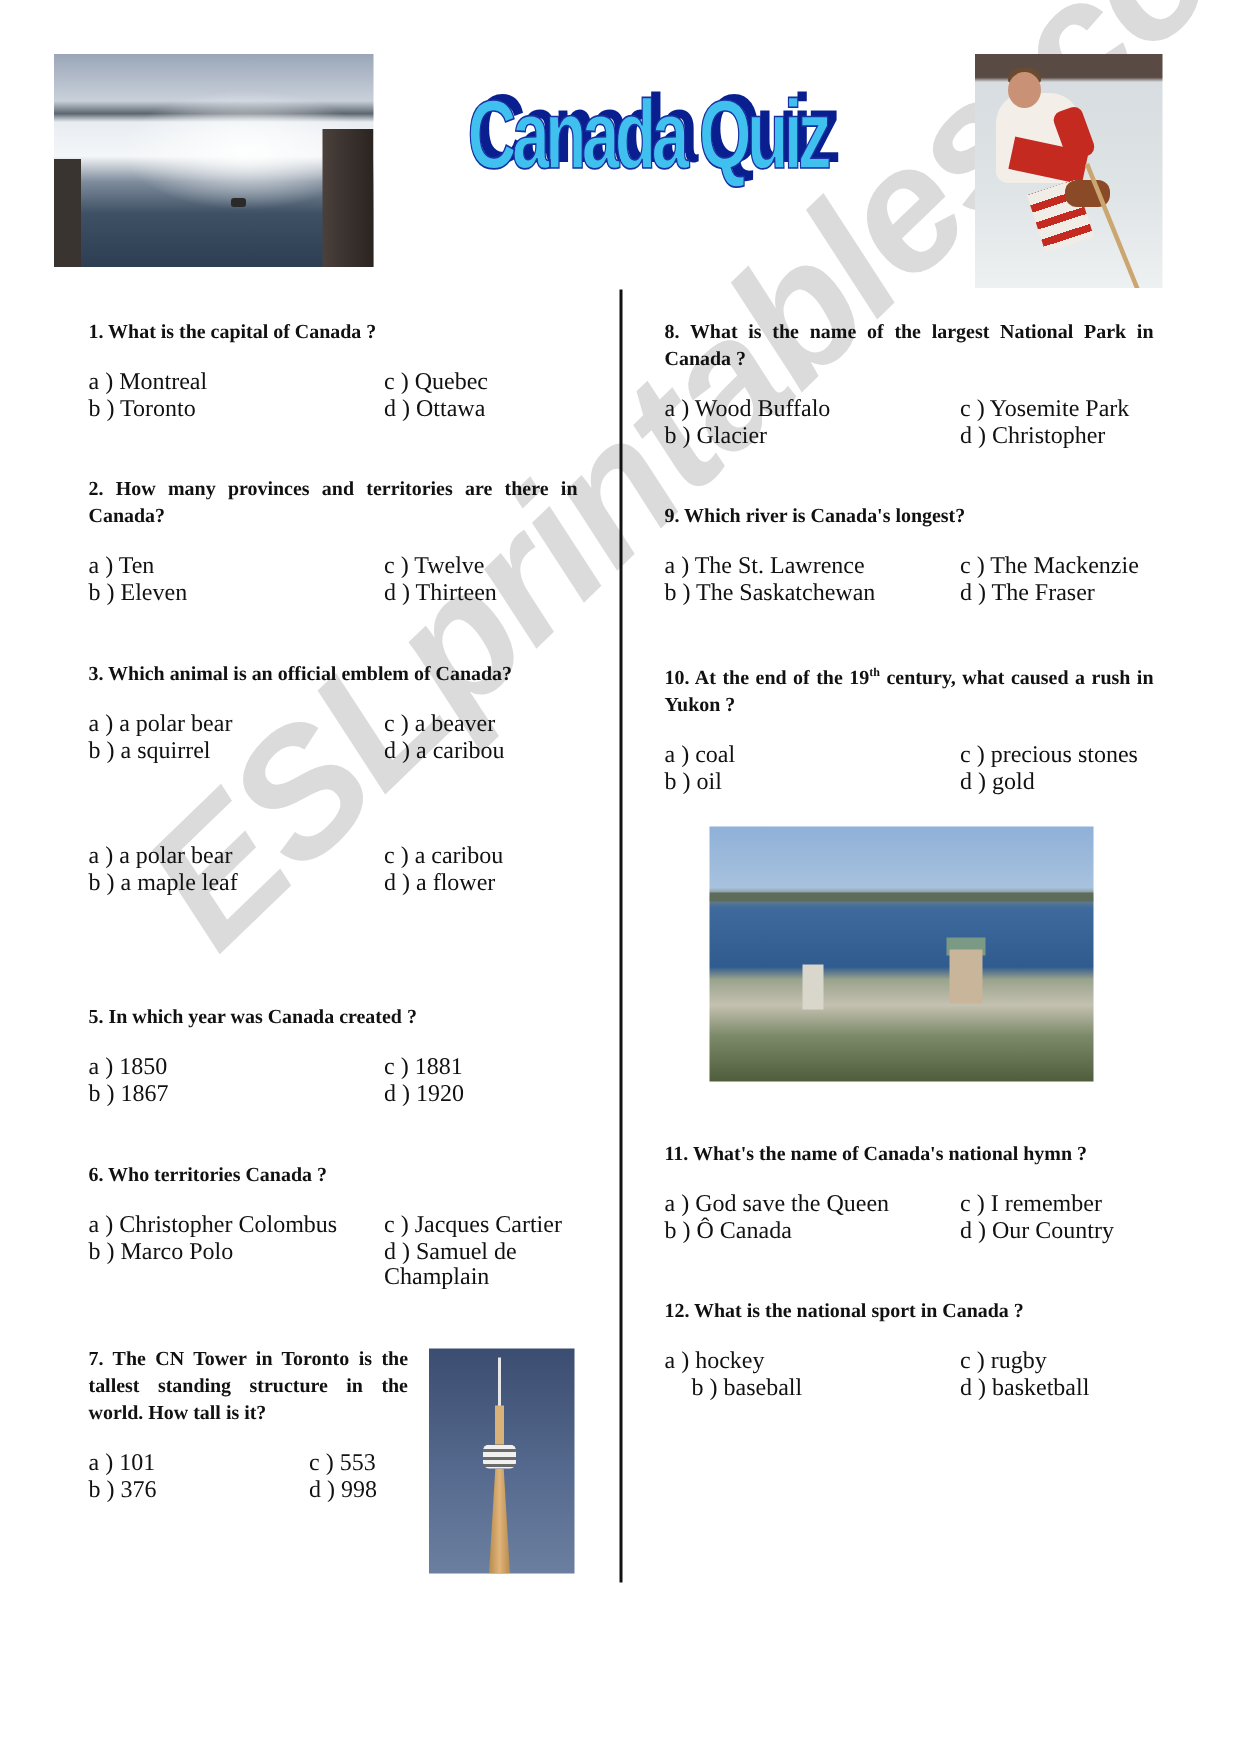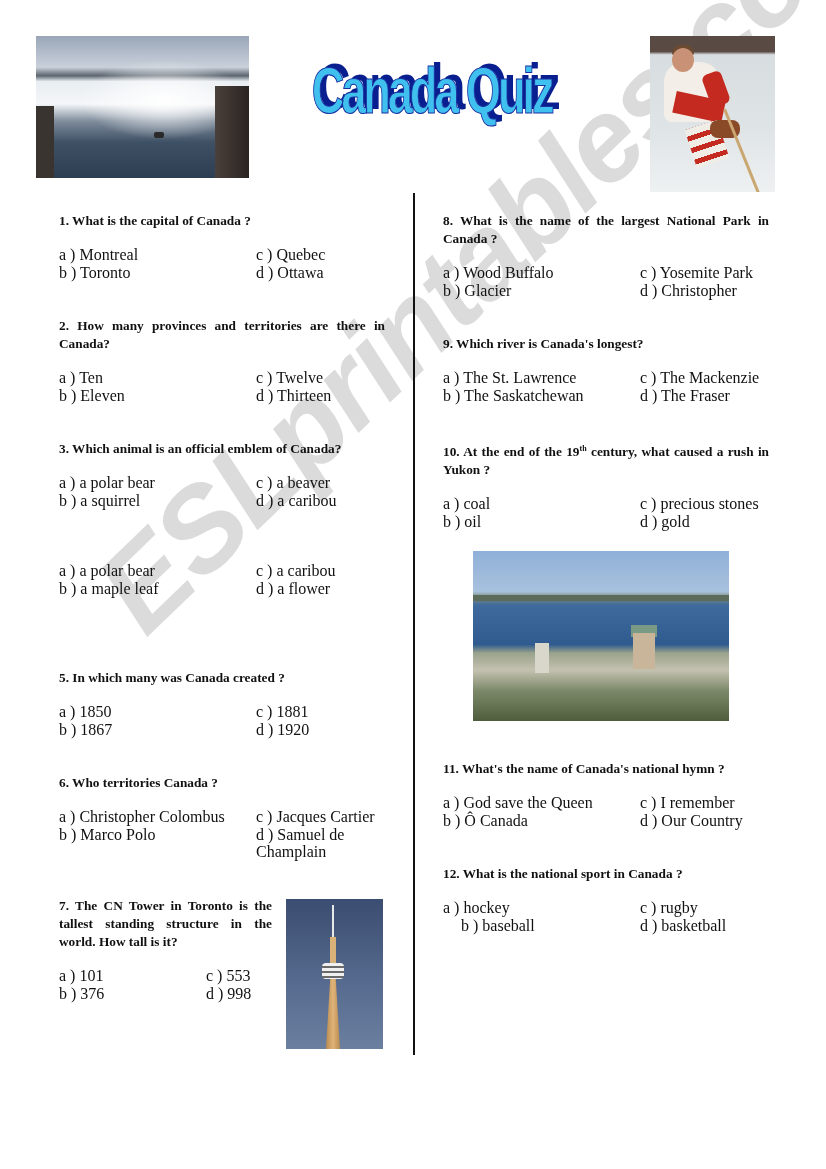--- a/index.html
+++ b/index.html
@@ -136,21 +136,21 @@
 <div class="q col-left" style="top:546px;">
   <div class="opts" style="height:35px;">
     <span class="opt" style="left:0;top:0;">a ) a polar bear</span>
     <span class="opt" style="left:0;top:17.5px;">b ) a maple leaf</span>
     <span class="opt" style="left:197px;top:0;">c ) a caribou</span>
     <span class="opt" style="left:197px;top:17.5px;">d ) a flower</span>
   </div>
 </div>
 
 <div class="q col-left" style="top:669px;">
-  <p class="stem"><span>5.</span> <span>In which many was Canada created ?</span></p>
+  <p class="stem"><span>5.</span> <span>In which year was Canada created ?</span></p>
   <div class="opts" style="height:35px;">
     <span class="opt" style="left:0;top:0;">a ) 1850</span>
     <span class="opt" style="left:0;top:17.5px;">b ) 1867</span>
     <span class="opt" style="left:197px;top:0;">c ) 1881</span>
     <span class="opt" style="left:197px;top:17.5px;">d ) 1920</span>
   </div>
 </div>
 
 <div class="q col-left" style="top:774px;">
   <p class="stem"><span>6.</span> <span> Who territories Canada ?</span></p>

